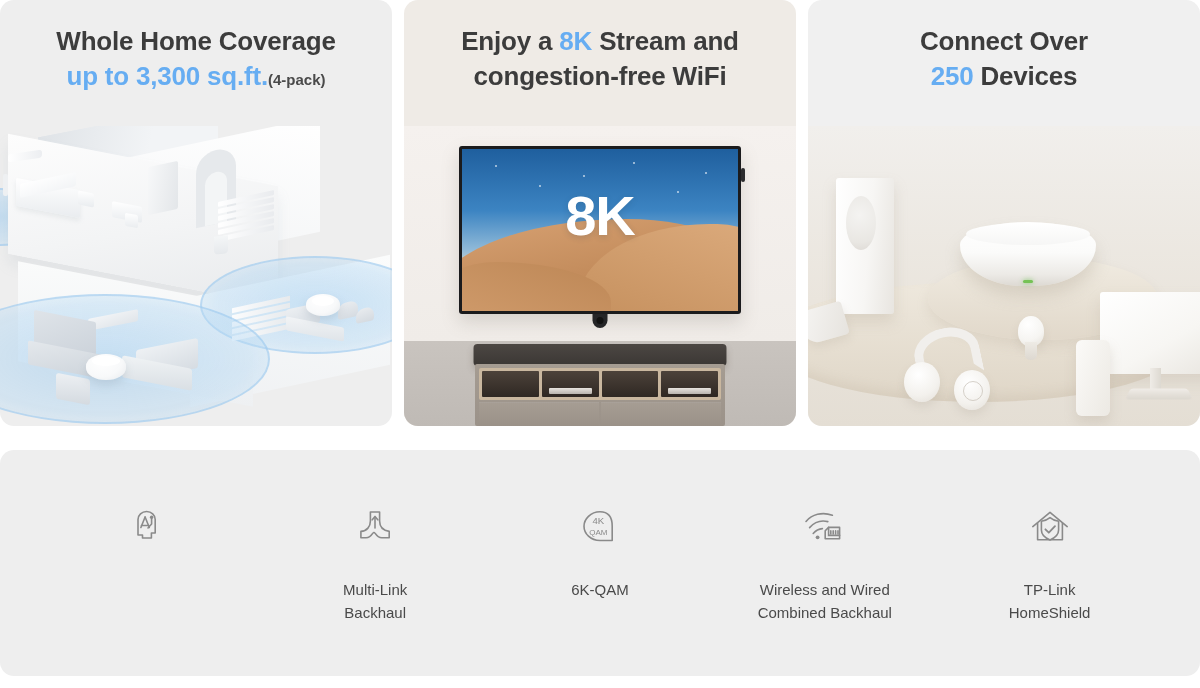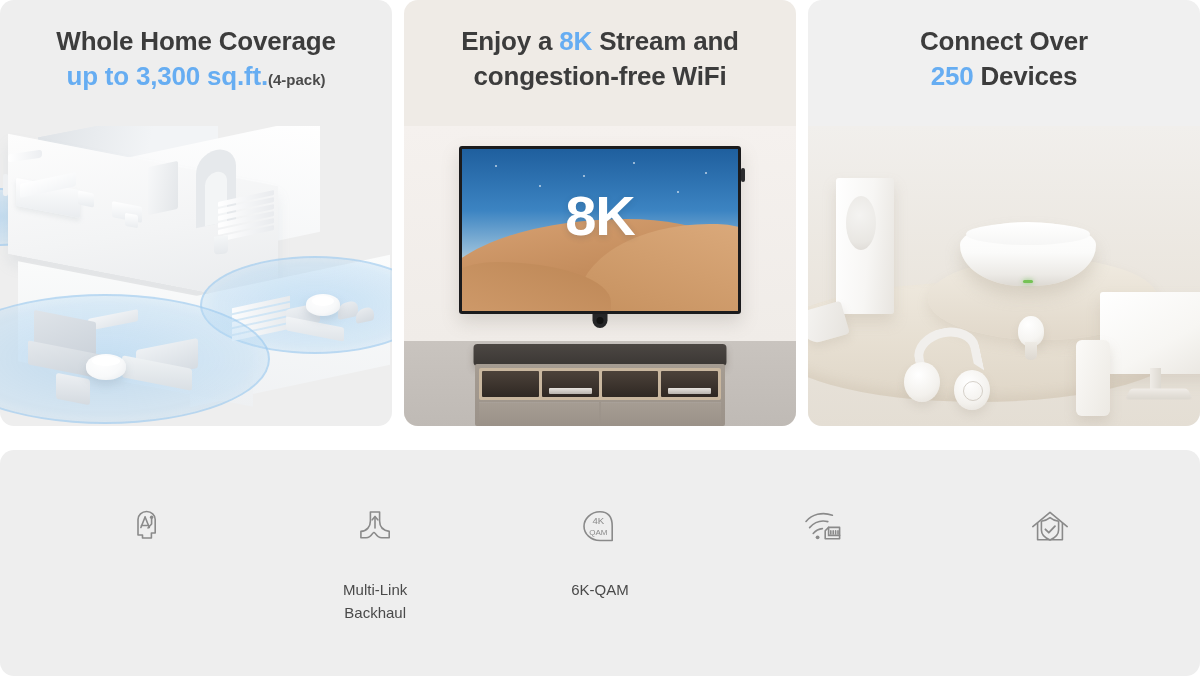--- a/index.html
+++ b/index.html
@@ -651,26 +651,30 @@
         <svg width="50" height="48" viewBox="0 0 50 48" fill="none" stroke="#8a8a8a" stroke-width="1.6" stroke-linecap="round">
           <path d="M6 16.4 C12 9.4 22 6.6 32.4 10.2"></path>
           <path d="M9.6 22.6 C14.4 17.2 21.4 15 27.8 16.6"></path>
           <path d="M13.2 28.4 C15.8 25.4 19 23.8 22.4 23.6"></path>
           <circle cx="17.6" cy="32.3" r="1.9" fill="#8a8a8a" stroke="none"></circle>
           <path d="M25.2 25.8 l3.4 -3.4 h11 v11.4 h-14.4 v-8 Z" stroke-linejoin="round"></path>
           <path d="M28.6 22.4 v8 h11"></path>
           <path d="M30.8 25.9 v3.0 M33.2 25.9 v3.0 M35.6 25.9 v3.0 M38 25.9 v3.0"></path>
         </svg>
       </div>
+      <div class="feature-label">Wireless and Wired
+Combined Backhaul</div>
     </div>
 
     <div class="feature">
       <div class="feature-icon">
         <svg width="48" height="48" viewBox="0 0 48 48" fill="none" stroke="#8a8a8a" stroke-width="1.6" stroke-linejoin="round" stroke-linecap="round">
           <path d="M6.8 21.6 L24 7.4 L41.2 21.6"></path>
           <path d="M11.6 18.2 V34.8 H36.4 V18.2"></path>
           <path d="M24 12.6 C21 15 18.2 16 15.4 16.3 V25 C15.4 29.6 19.2 33 24 34.9 C28.8 33 32.6 29.6 32.6 25 V16.3 C29.8 16 27 15 24 12.6 Z" fill="#eeeeee"></path>
           <path d="M19.4 24.3 l3.4 3.4 l6.2 -6.6" stroke-width="1.8"></path>
         </svg>
       </div>
+      <div class="feature-label">TP-Link
+HomeShield</div>
     </div>
   </div>
 </div>
 
 </body></html>

